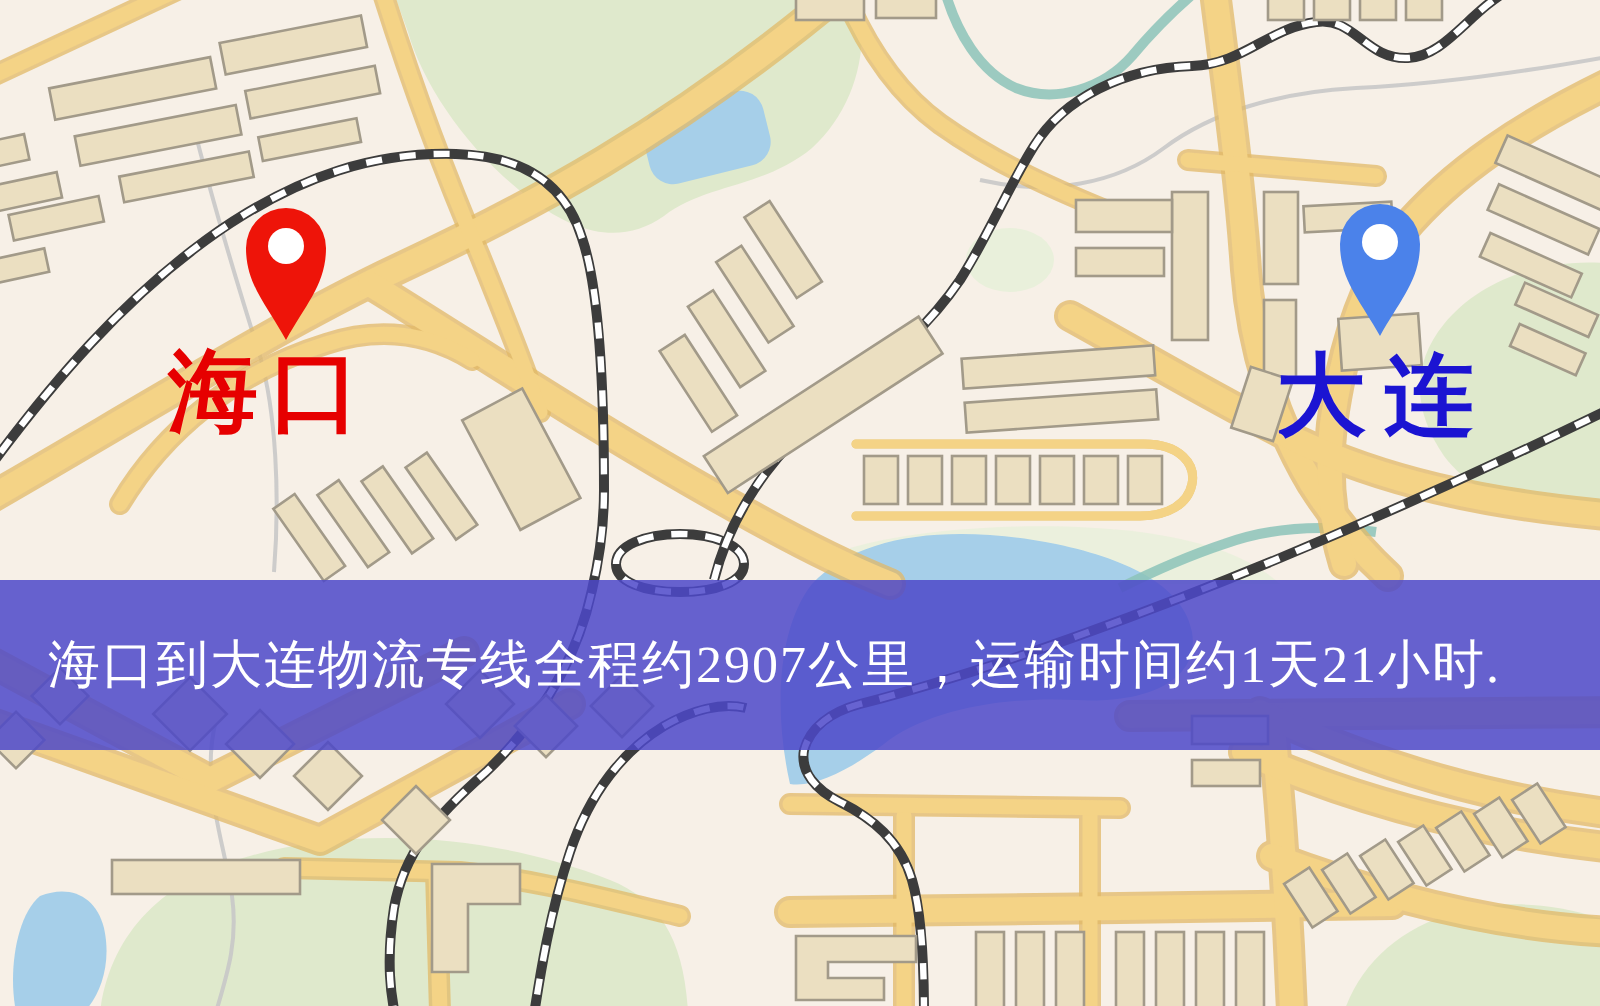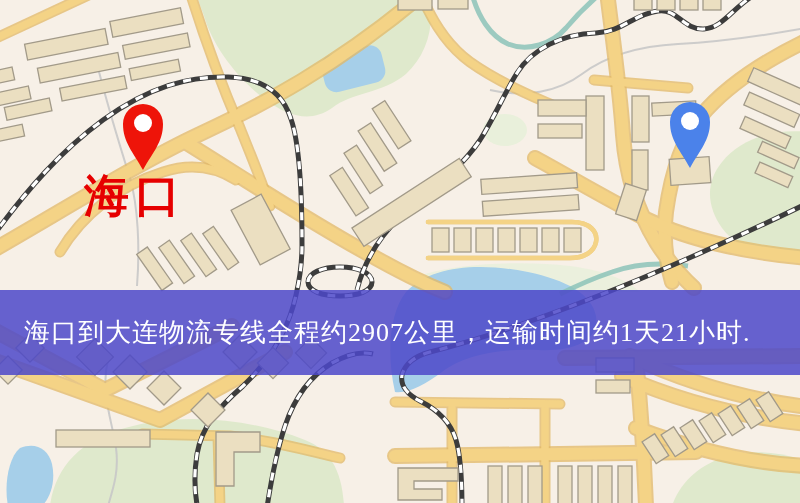--- a/index.html
+++ b/index.html
@@ -226,18 +226,19 @@
   </div>
 
   <div class="pin" style="left:666px; top:100px;">
     <svg width="48" height="70" viewBox="0 0 48 70">
       <path class="pin-body destination" d="M24,68 C14,50 4,40 4,22 A20,20 0 1 1 44,22 C44,40 34,50 24,68 Z"></path>
       <circle cx="24" cy="21" r="9" fill="#ffffff"></circle>
     </svg>
   </div>
 
   <div class="city-label origin" style="left:84px; top:172px;">海口</div>
+  <div class="city-label destination" style="left:638px; top:174px;">大连</div>
 
   <div class="banner">
     <span>海口到大连物流专线全程约2907公里，运输时间约1天21小时.</span>
   </div>
 
 </div>
 
 </body></html>

